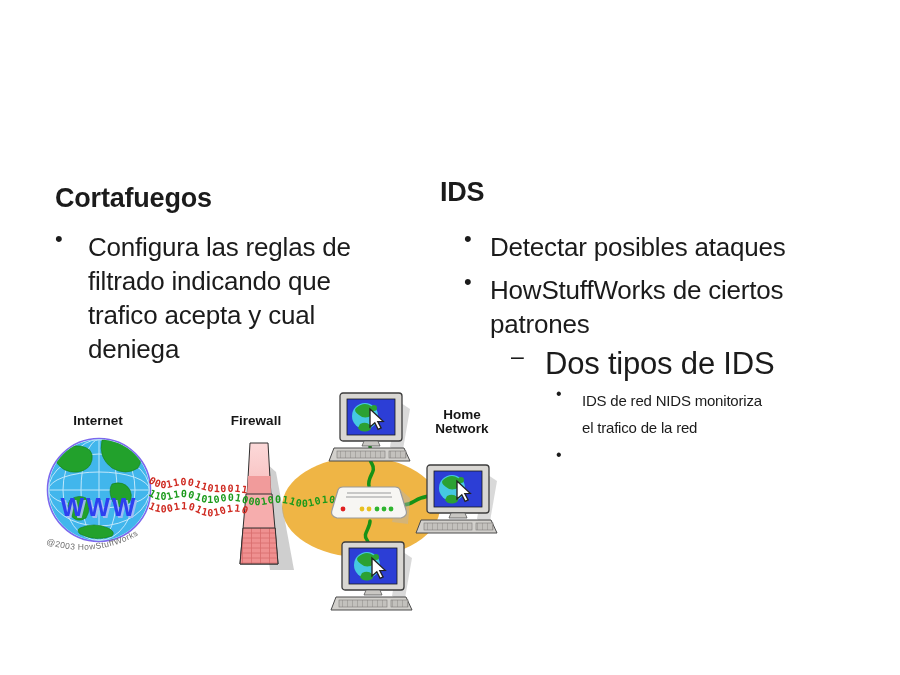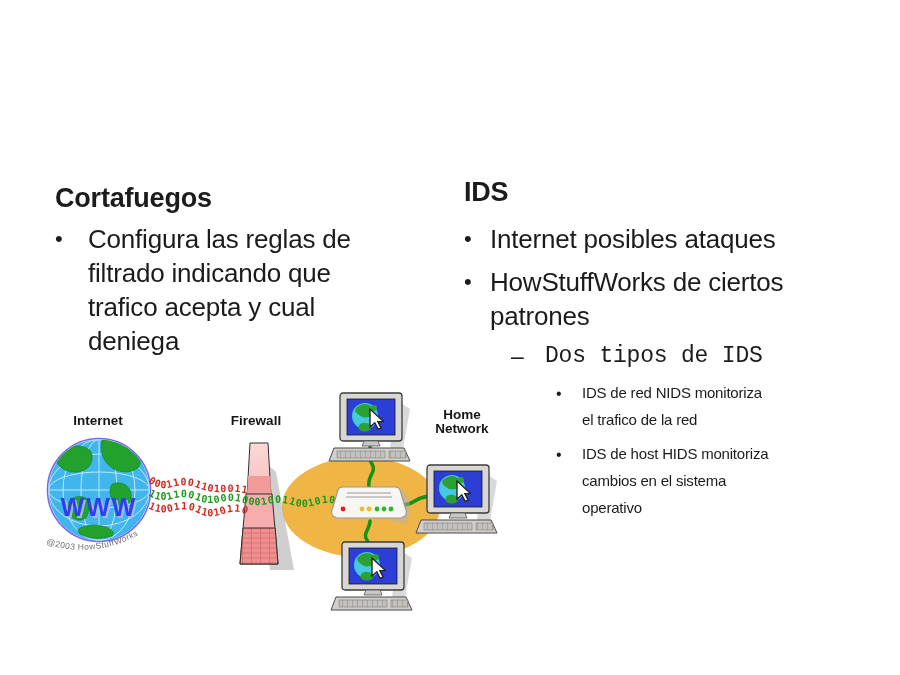--- a/index.html
+++ b/index.html
@@ -1,26 +1,26 @@
 <!DOCTYPE html>
 <html><head>
 <meta charset="utf-8">
 <style>
   html,body{margin:0;padding:0;background:#ffffff;}
   .slide{position:relative;width:900px;height:675px;background:#ffffff;overflow:hidden;
          font-family:"Liberation Sans",sans-serif;color:#1b1b1b;}
   .heading{position:absolute;font-size:27px;font-weight:700;line-height:1.05;letter-spacing:-0.2px;white-space:pre;}
   .row{position:absolute;display:flex;align-items:flex-start;}
   .row .marker{flex:0 0 auto;text-align:left;}
-  .row .txt{white-space:pre-line;letter-spacing:-0.2px;}
+  .row .txt{white-space:pre-line;letter-spacing:-0.2px;margin-top:8px;}
   .lvl1 .marker{width:33px;font-size:22px;line-height:34px;}
   .lvl1 .txt{font-size:26px;line-height:34px;}
   .r1 .marker{width:26px;}
   .lvl2 .marker{width:34px;font-size:23px;line-height:28px;}
-  .lvl2 .txt{font-size:23px;line-height:28px;font-family:Liberation Mono, monospace;}
+  .lvl2 .txt{font-size:31px;line-height:28px;}
   .lvl3 .marker{width:26px;font-size:16px;line-height:27px;padding-top:1px;}
   .lvl3 .txt{font-size:15px;line-height:27px;}
   .diagram{position:absolute;left:40px;top:388px;width:460px;height:255px;}
   svg text{font-family:"Liberation Sans",sans-serif;}
   .bits{font-family:"DejaVu Sans Mono",monospace;font-weight:700;font-size:10px;letter-spacing:0.8px;}
 </style>
 </head>
 <body>
 
 <div class="slide">
@@ -28,25 +28,25 @@
   <div class="heading" style="left:55px;top:184px;">Cortafuegos</div>
 
   <div class="row lvl1" style="left:55px;top:222px;width:360px;">
     <span class="marker">•</span>
     <div class="txt">Configura las reglas de
 filtrado indicando que
 trafico acepta y cual
 deniega</div>
   </div>
 
-  <div class="heading" style="left:464px;top:178px;">IDS</div>
+  <div class="heading" style="left:440px;top:178px;">IDS</div>
 
   <div class="row lvl1 r1" style="left:464px;top:222px;width:400px;">
     <span class="marker">•</span>
-    <div class="txt">Internet posibles ataques</div>
+    <div class="txt">Detectar posibles ataques</div>
   </div>
 
   <div class="row lvl1 r1" style="left:464px;top:265px;width:400px;">
     <span class="marker">•</span>
     <div class="txt">HowStuffWorks de ciertos
 patrones</div>
   </div>
 
   <div class="row lvl2" style="left:511px;top:342px;width:360px;">
     <span class="marker">–</span>
@@ -54,23 +54,20 @@
   </div>
 
   <div class="row lvl3" style="left:556px;top:379px;width:330px;">
     <span class="marker">•</span>
     <div class="txt">IDS de red NIDS monitoriza
 el trafico de la red</div>
   </div>
 
   <div class="row lvl3" style="left:556px;top:440px;width:330px;">
     <span class="marker">•</span>
-    <div class="txt">IDS de host HIDS monitoriza
-cambios en el sistema
-operativo</div>
   </div>
 
   <svg class="diagram" viewBox="0 0 460 255">
     <defs>
       <linearGradient id="towerTop" x1="0" y1="0" x2="0" y2="1">
         <stop offset="0" stop-color="#fcd9d9"></stop>
           <stop offset="1" stop-color="#f7bcbc"></stop>
       </linearGradient>
       <pattern id="brick" width="9" height="5" patternUnits="userSpaceOnUse">
         <rect width="9" height="5" fill="#ef9090"></rect>

